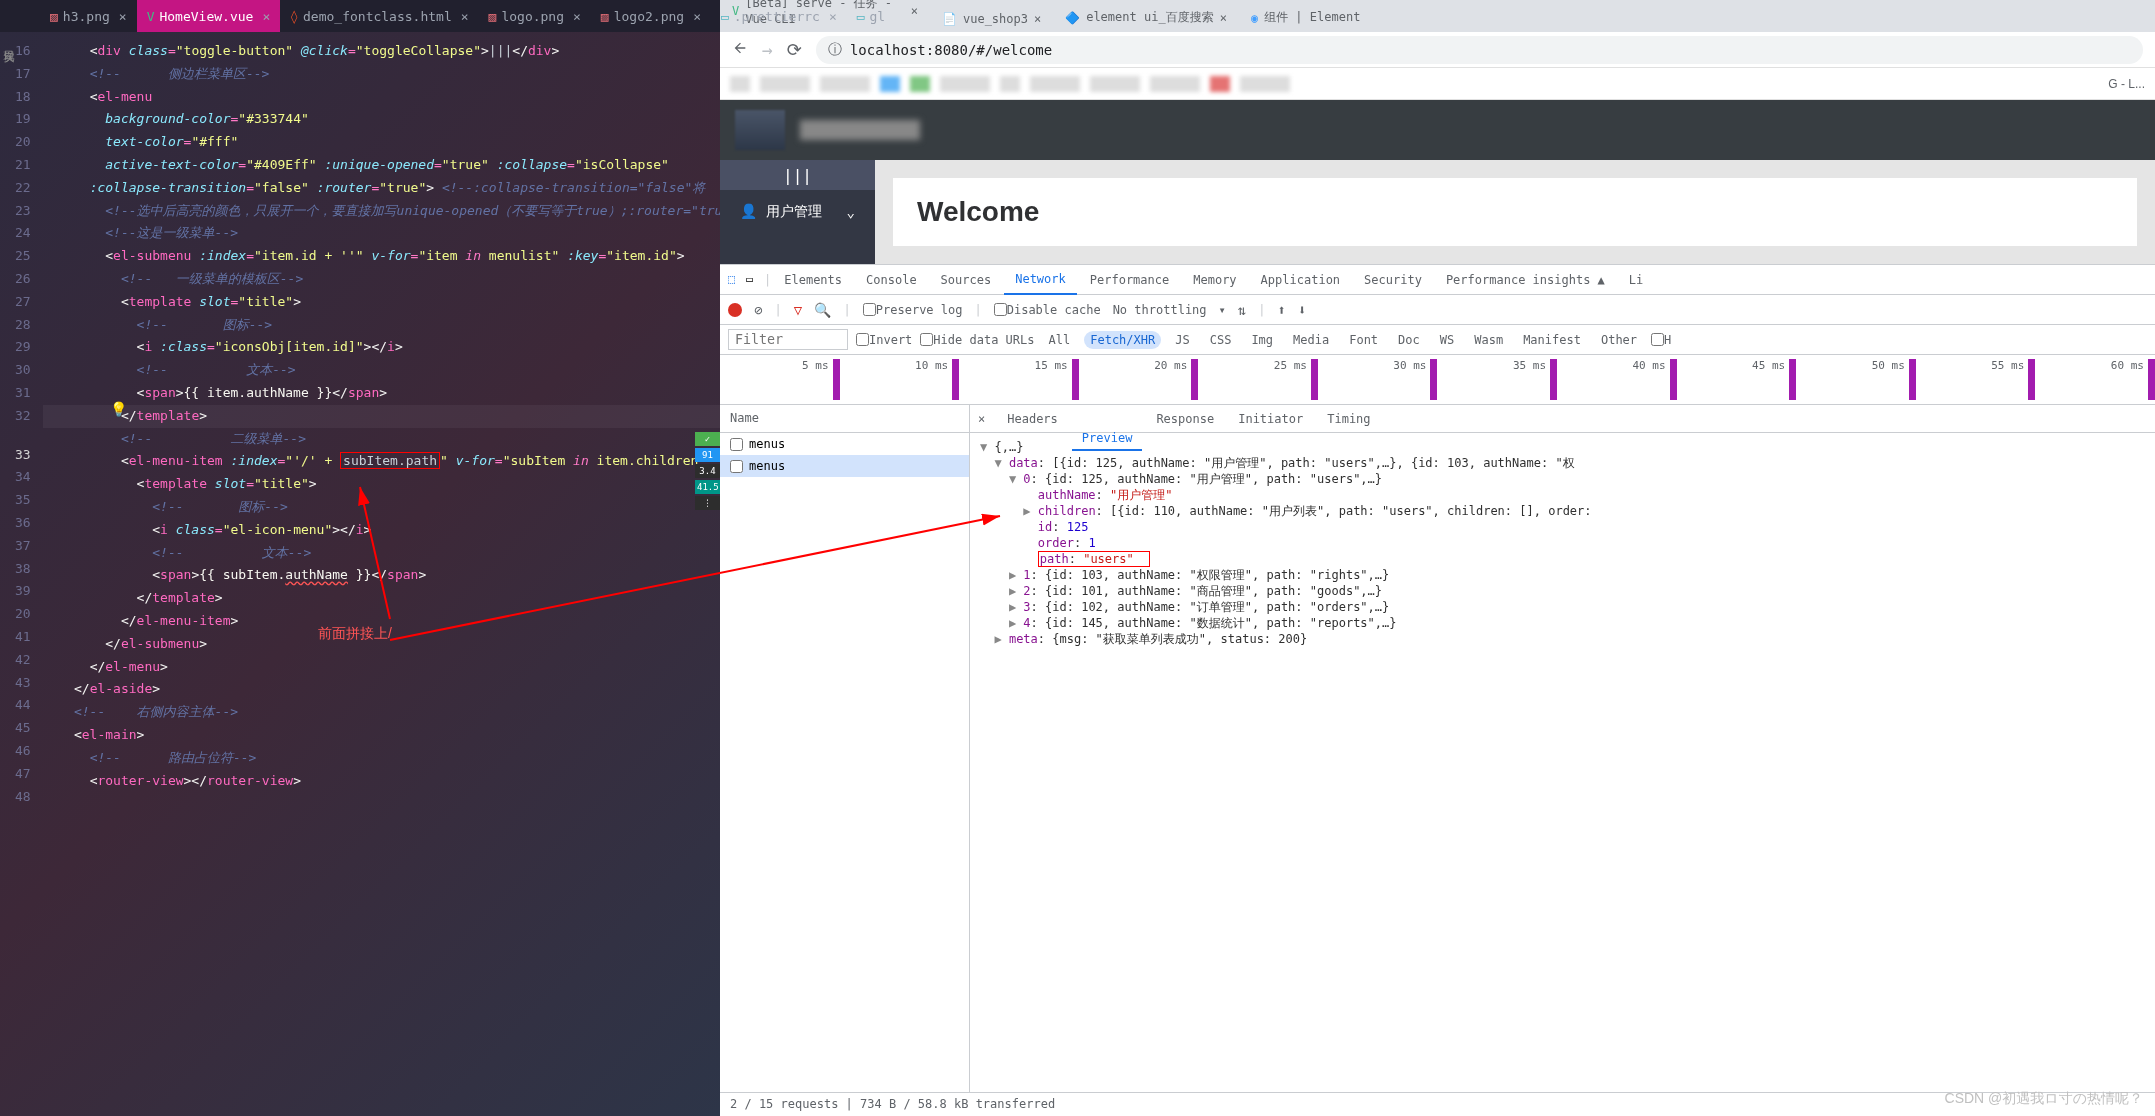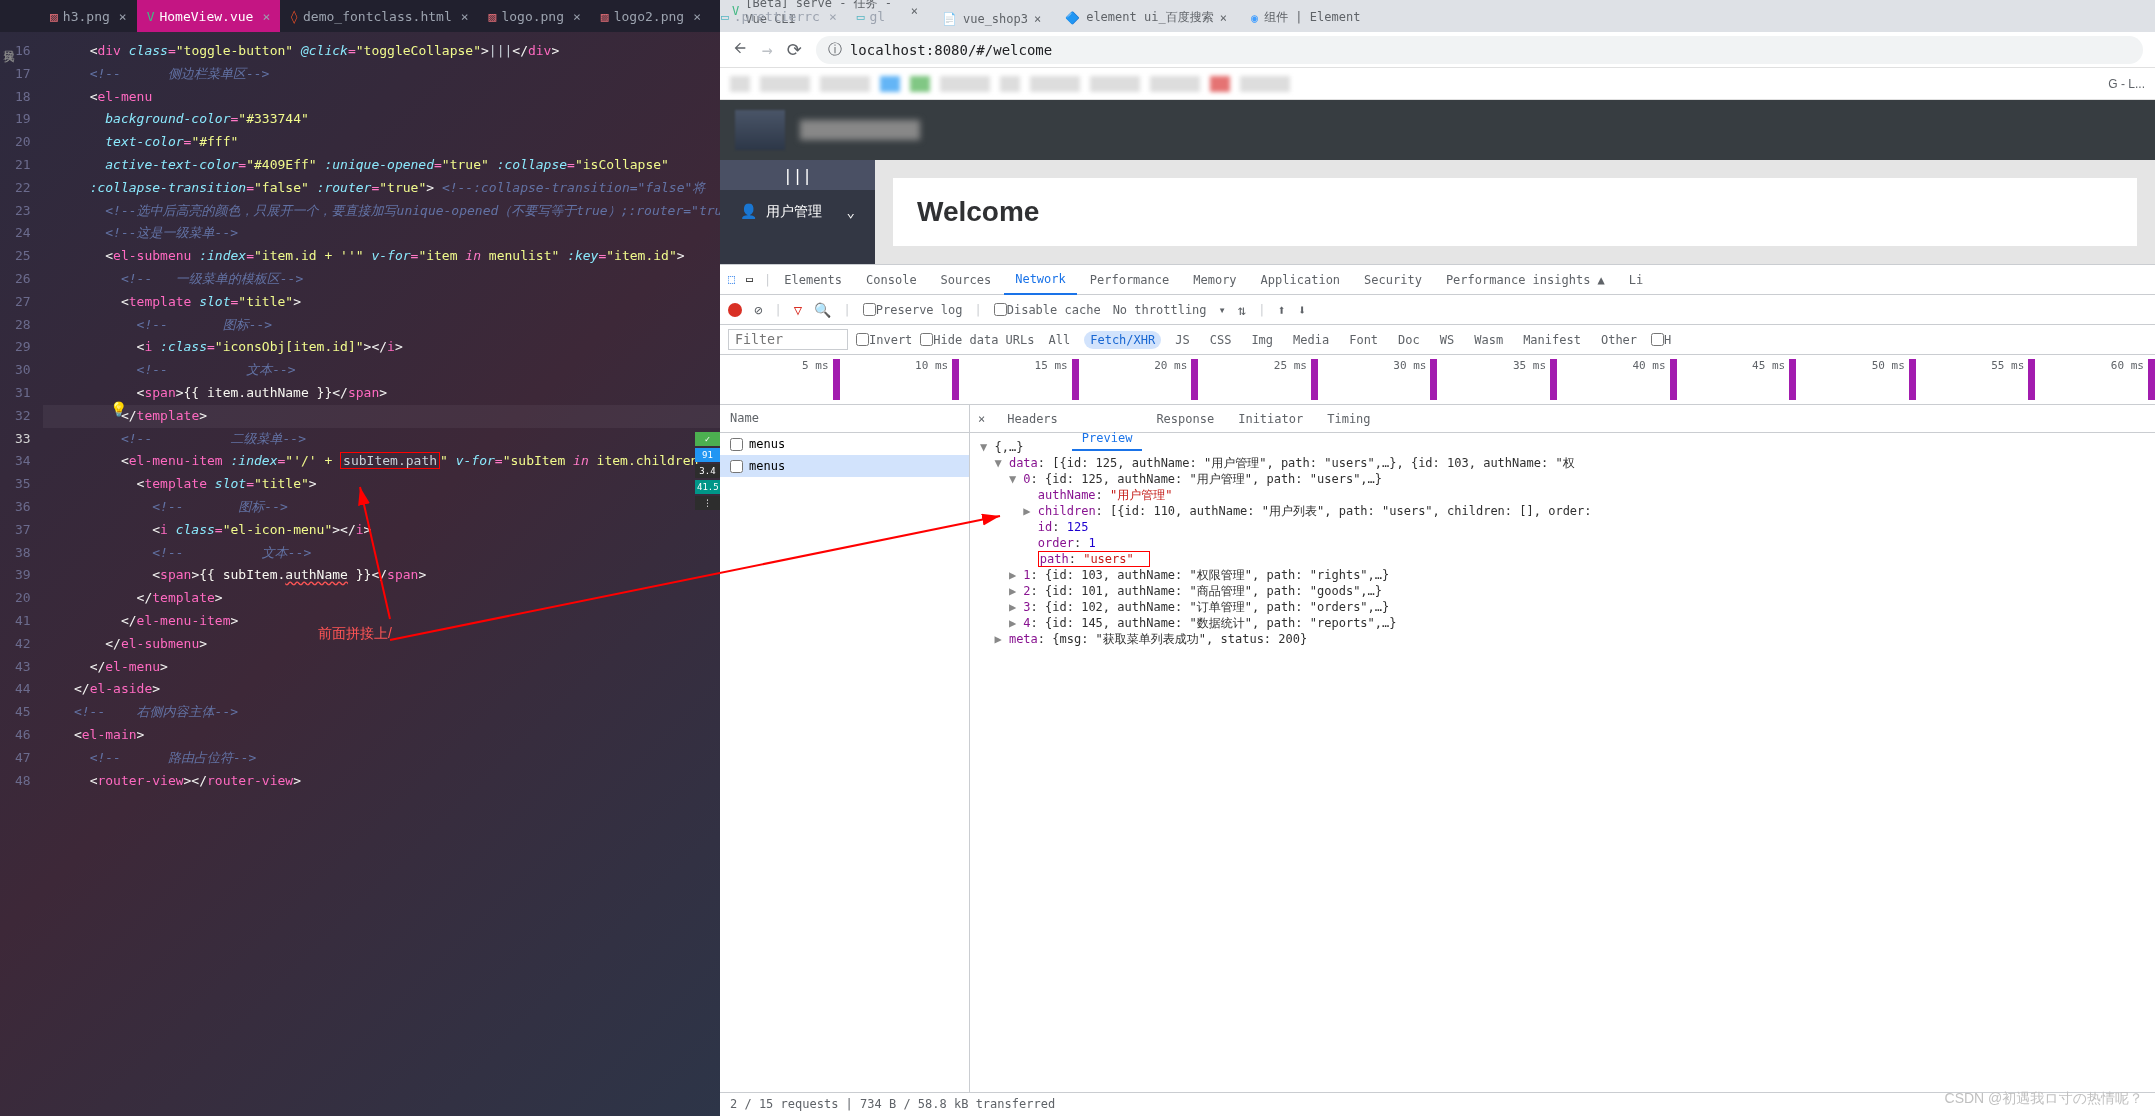--- a/index.html
+++ b/index.html
@@ -7,21 +7,21 @@
 .container{display:flex;width:100%;height:100%;}
 .editor-pane{width:720px;height:100%;background:#2d2a3e;display:flex;flex-direction:column;position:relative;}
 .tab-bar{height:32px;background:#21202e;display:flex;align-items:center;padding-left:40px;font-size:13px;}
 .tab{padding:0 10px;height:32px;display:flex;align-items:center;color:#9ca3af;gap:5px;cursor:pointer;}
 .tab.active{background:#c41583;color:#fff;}
 .tab-close{color:#9ca3af;margin-left:4px;}
 .editor-body{flex:1;display:flex;background:linear-gradient(135deg,#2d2a3e 0%,#3d2838 50%,#2d3548 100%);overflow:hidden;position:relative;}
 .side-text{width:40px;color:#888;font-size:11px;writing-mode:vertical-rl;padding-top:10px;}
 .gutter{width:50px;padding-top:8px;}
 .line-no{color:#6b6b8d;font-size:13px;text-align:right;padding-right:12px;line-height:22.8px;}
-.line-no.active{color:#d4d4d4;}
+.line-no.active{color:#d4d4d4;margin-top:16px;}
 .code{flex:1;padding-top:8px;font-size:13px;line-height:22.8px;white-space:pre;color:#c9d1d9;}
 .code .l{display:block;}
 .tag{color:#f6f6f4;}
 .tagname{color:#ff6ac1;}
 .attr{color:#8be9fd;font-style:italic;}
 .str{color:#f1fa8c;}
 .com{color:#6272a4;font-style:italic;}
 .pun{color:#f8f8f2;}
 .op{color:#ff79c6;}
 .kw{color:#ff79c6;font-style:italic;}

